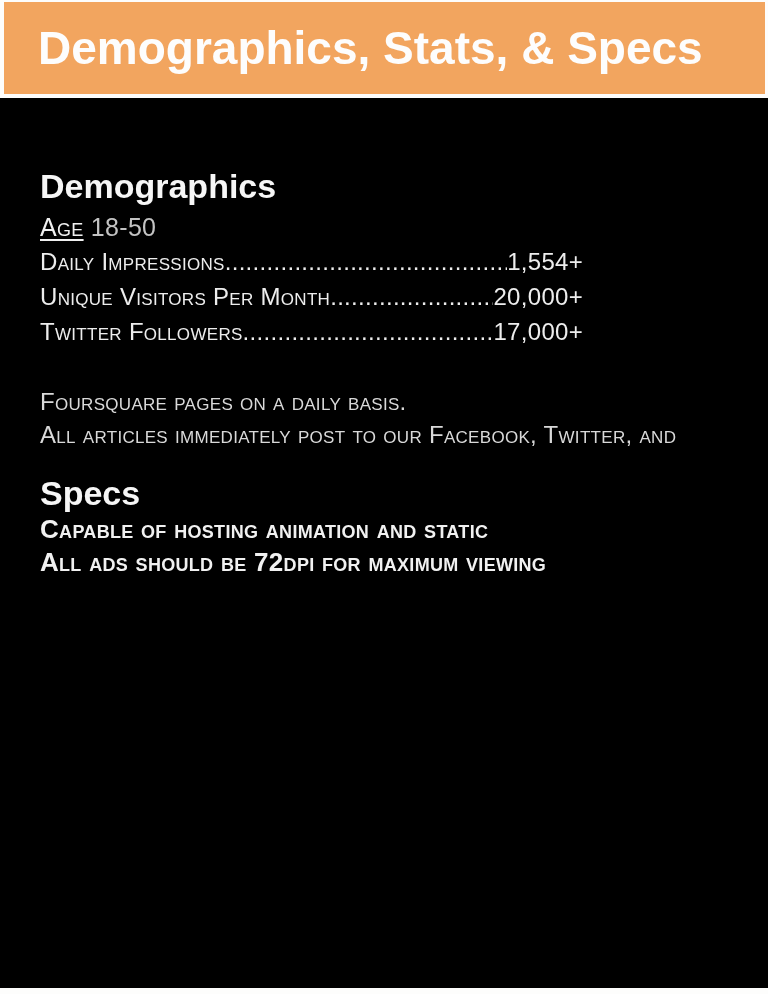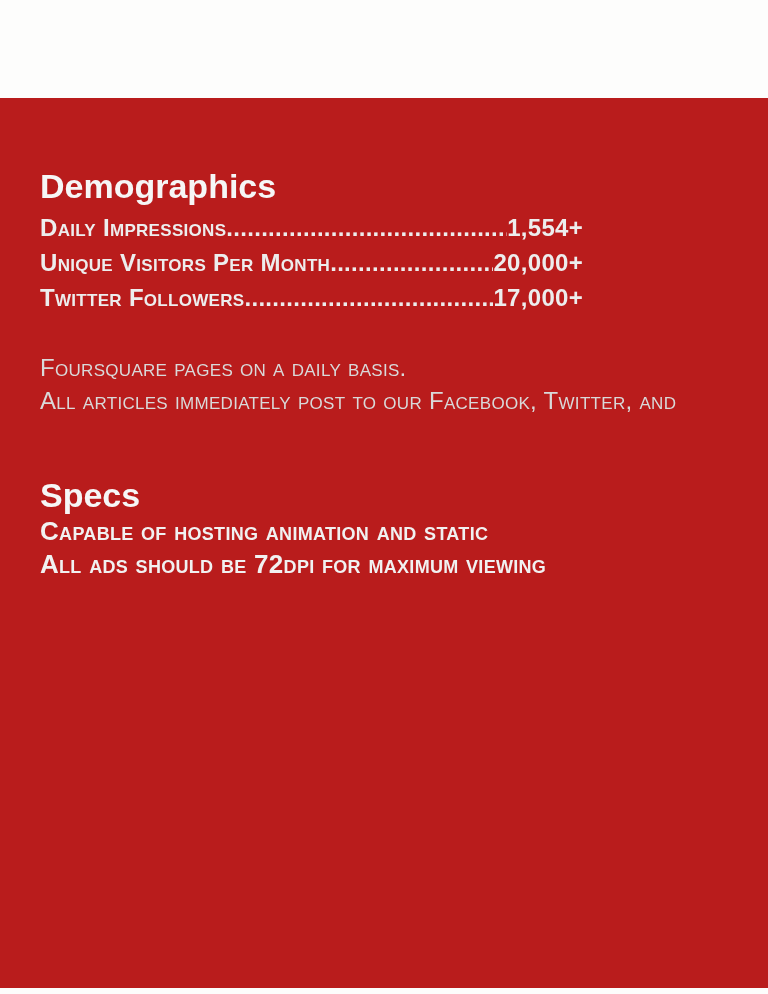--- a/index.html
+++ b/index.html
@@ -29,49 +29,49 @@
     font-size: 46px;
     font-weight: 700;
     letter-spacing: 0px;
     white-space: nowrap;
   }
   
   .content {
     position: absolute;
     top: 98px; left: 0;
     width: 768px; height: 890px;
-    background: #b91c1c;
+    background: #000000;
     padding: 70px 40px 0 40px;
     color: #ededed;
   }
   h2 {
     color: #f6f6f6;
     font-size: 34px;
     font-weight: 700;
     line-height: 36px;
   }
   .demographics-heading { margin-bottom: 6px; }
   .statistics-heading   { margin-top: 42px; margin-bottom: 0; }
-  .specs-heading        { margin-top: 60px; margin-bottom: 2px; }
+  .specs-heading        { margin-top: 24px; margin-bottom: 2px; }
 
   .age-line {
     font-size: 25px;
     line-height: 34px;
     letter-spacing: 0.3px;
   }
   .age-label {
     color: #f0f0f0;
     font-variant: small-caps;
     text-decoration: underline;
     text-underline-offset: 3px;
     text-decoration-thickness: 2px;
   }
   .age-value { color: #c3c3c3; }
 
-  .stats { width: 543px; font-weight: bold; }
+  .stats { width: 543px; }
   .stat-row {
     display: flex;
     align-items: baseline;
     font-size: 24px;
     line-height: 35px;
     color: #ededed;
     letter-spacing: 0.3px;
   }
   .stat-label { flex: 0 0 auto; font-variant: small-caps; }
   .leader {
@@ -99,25 +99,29 @@
     letter-spacing: 0.3px;
     font-variant: small-caps;
     white-space: nowrap;
   }
 </style>
 </head>
 <body>
 
 <div class="page">
 
+  <header class="banner">
+    <h1>Demographics, Stats, &amp; Specs</h1>
+  </header>
 
   <main class="content">
 
     <h2 class="demographics-heading">Demographics</h2>
 
+    <p class="age-line"><span class="age-label">Age</span> <span class="age-value">18-50</span></p>
 
 
     <div class="stats">
 
       <div class="stat-row">
         <span class="stat-label">Daily Impressions</span>
           <span class="leader">..........................................................................................................................</span>
           <span class="stat-value">1,554+</span>
       </div>
 

